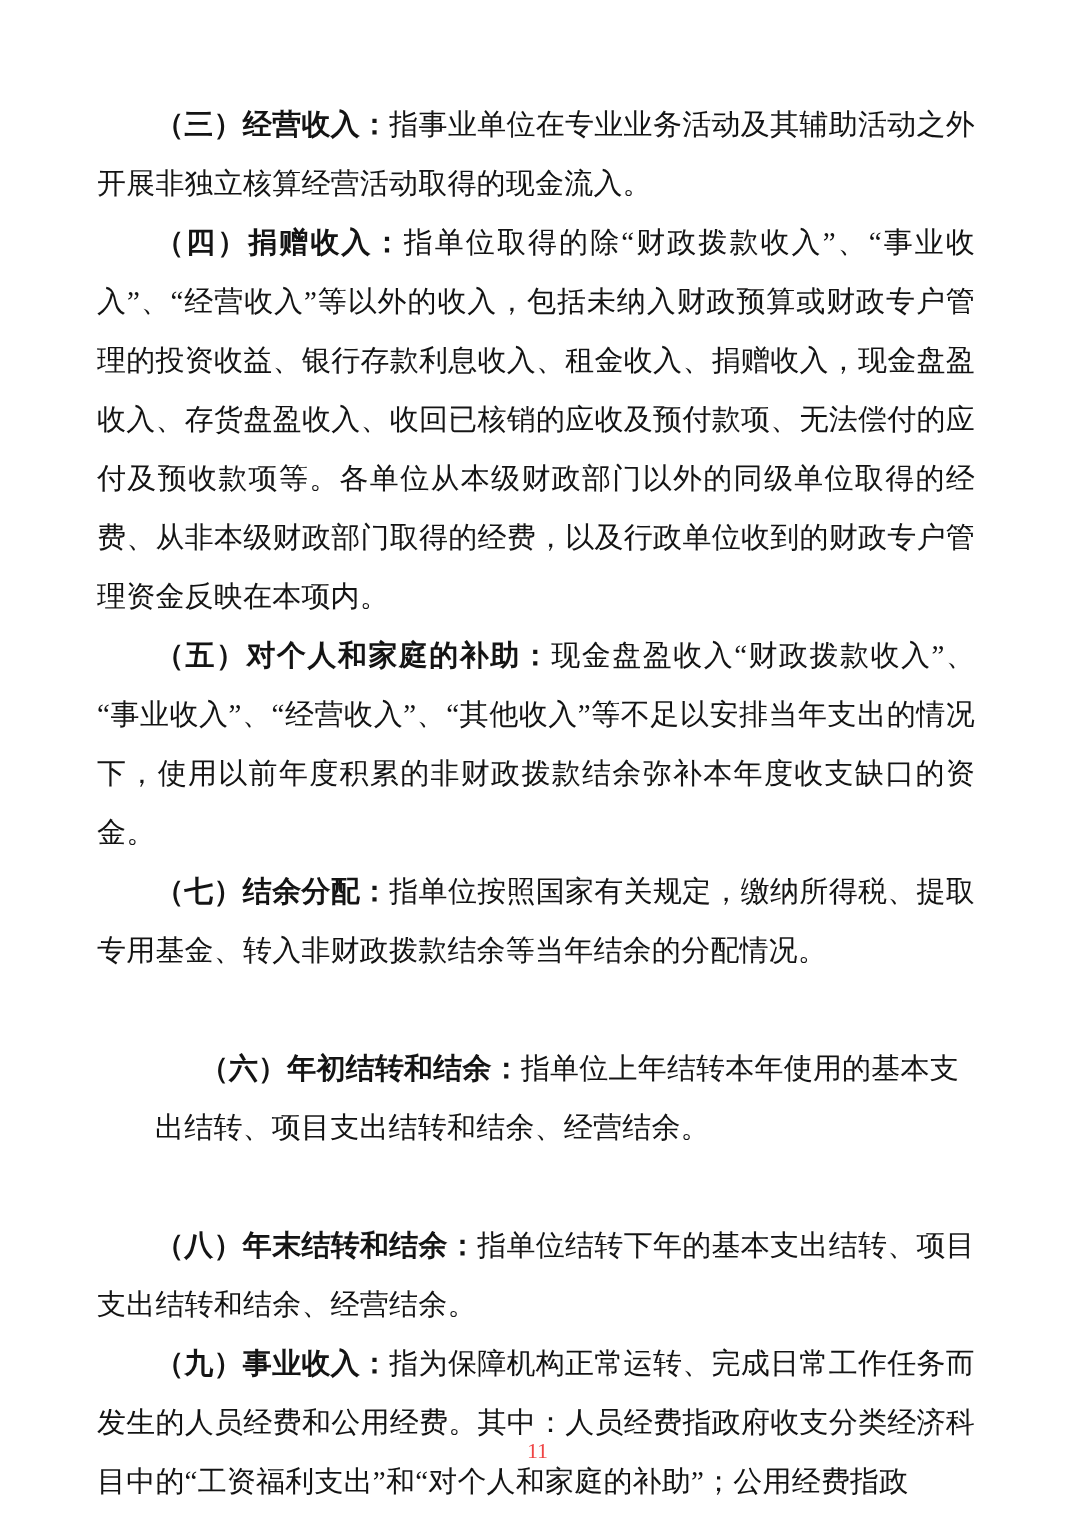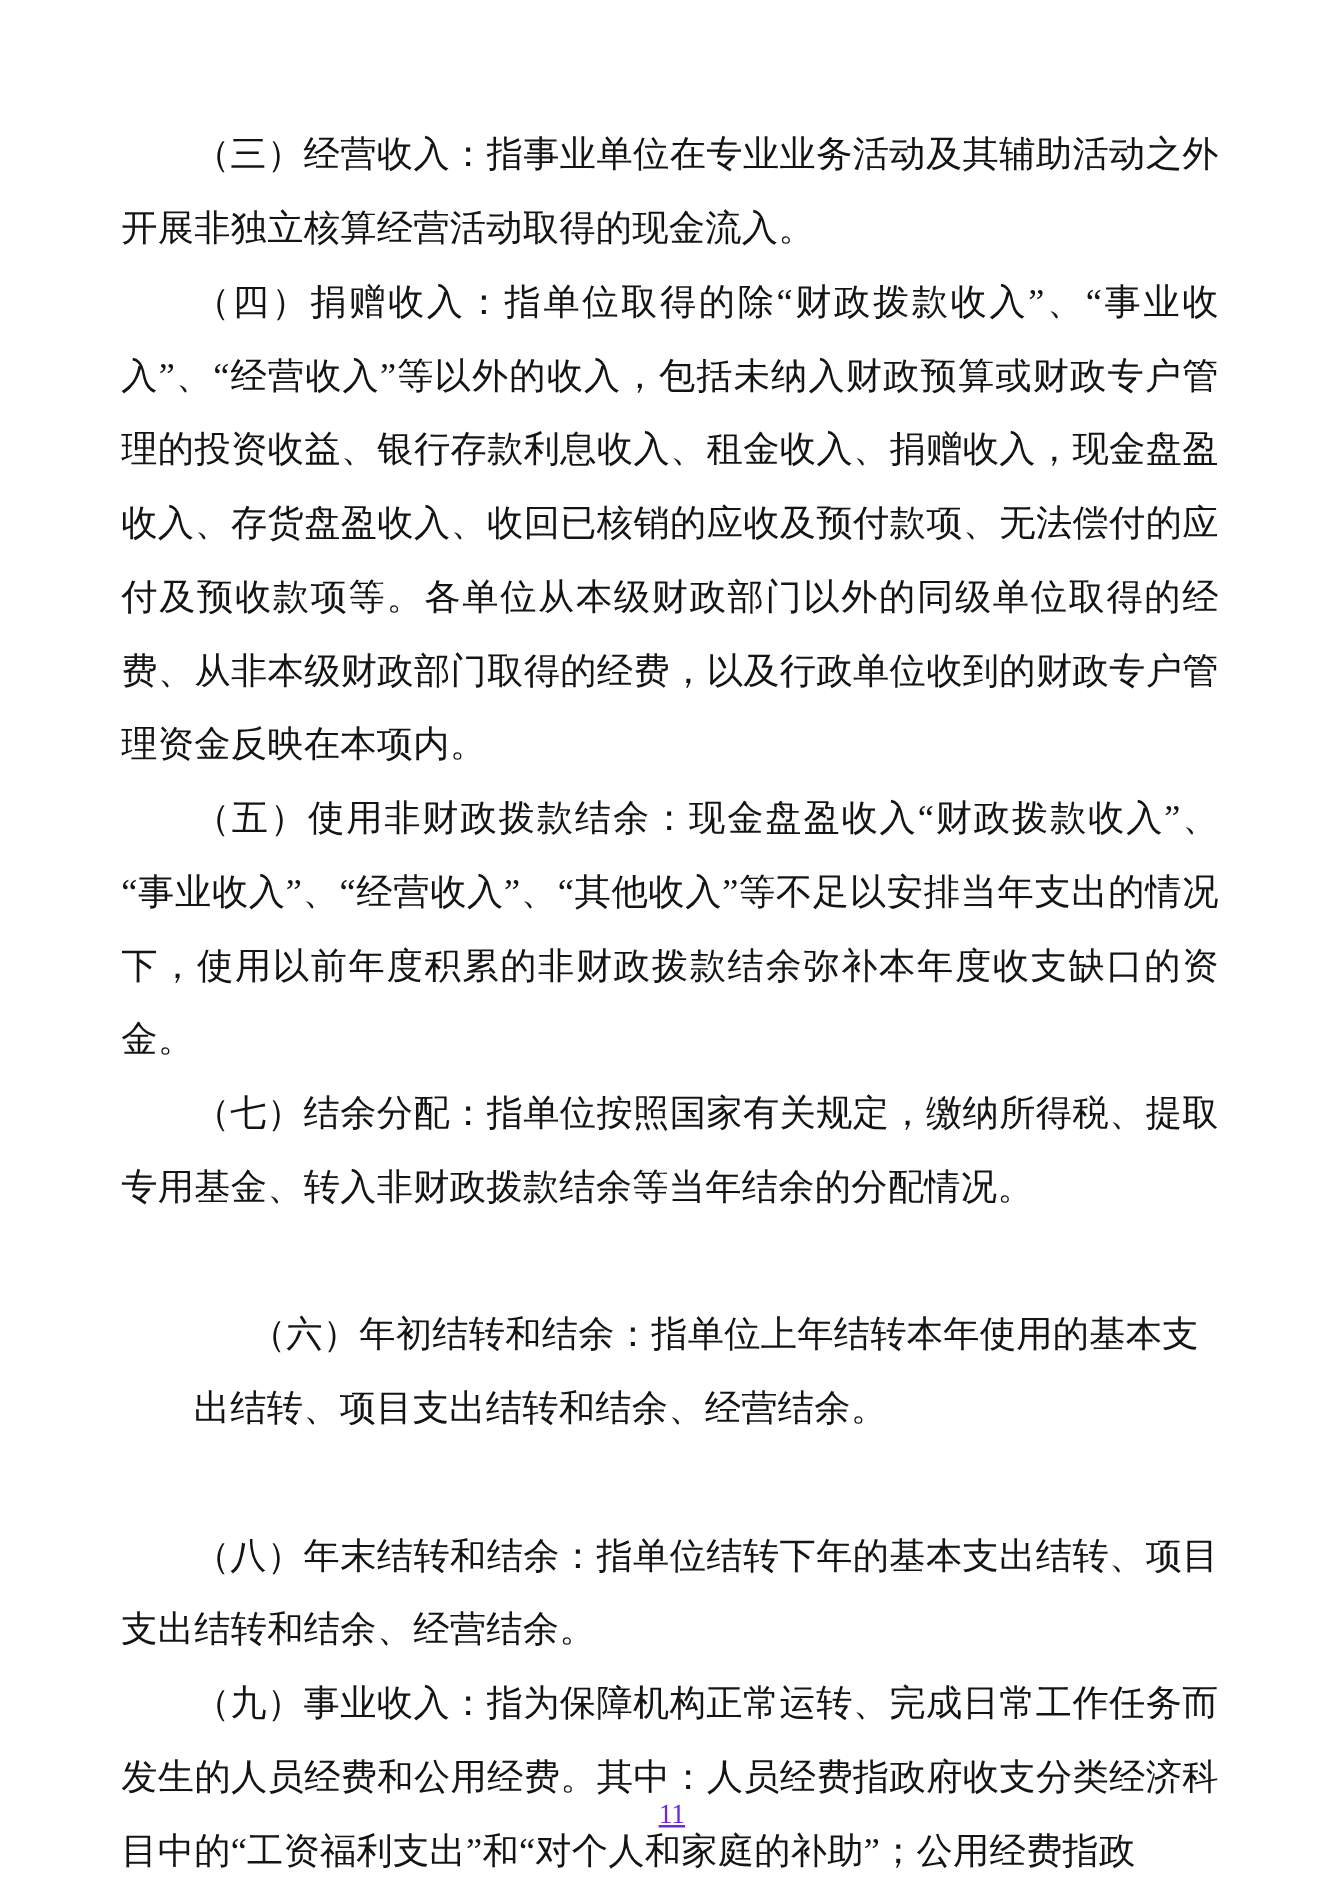--- a/index.html
+++ b/index.html
@@ -19,56 +19,55 @@
     top: 95px;
   }
   .para {
     margin: 0;
     font-size: 29px;
     line-height: 59px;
     text-align: justify;
     text-indent: 58px; 
     letter-spacing: 0.2px;
   }
-  .para .head { font-weight: normal; }
+  .para .head { font-weight: bold; }
   .para .body { font-weight: normal; }
   
   .para.block-indent {
     padding-left: 58px;
     text-indent: 0;
     white-space: pre-wrap;
   }
   .page-footer {
     position: absolute;
     top: 1438px;
     left: 0;
     width: 100%;
     text-align: center;
     font-size: 22px;
     line-height: 26px;
-    color: #6d28d9;
-    text-decoration: underline;
+    color: #ef4444;
   }
 </style>
 </head>
 <body>
 
 <div class="page">
   <main class="content">
 
     <p class="para">
       <span class="head">（三）经营收入：</span><span class="body">指事业单位在专业业务活动及其辅助活动之外开展非独立核算经营活动取得的现金流入。</span>
     </p>
 
     <p class="para">
       <span class="head">（四）捐赠收入：</span><span class="body">指单位取得的除“财政拨款收入”、“事业收入”、“经营收入”等以外的收入，包括未纳入财政预算或财政专户管理的投资收益、银行存款利息收入、租金收入、捐赠收入，现金盘盈收入、存货盘盈收入、收回已核销的应收及预付款项、无法偿付的应付及预收款项等。各单位从本级财政部门以外的同级单位取得的经费、从非本级财政部门取得的经费，以及行政单位收到的财政专户管理资金反映在本项内。</span>
     </p>
 
     <p class="para">
-      <span class="head">（五）使用非财政拨款结余：</span><span class="body">现金盘盈收入“财政拨款收入”、“事业收入”、“经营收入”、“其他收入”等不足以安排当年支出的情况下，使用以前年度积累的非财政拨款结余弥补本年度收支缺口的资金。</span>
+      <span class="head">（五）对个人和家庭的补助：</span><span class="body">现金盘盈收入“财政拨款收入”、“事业收入”、“经营收入”、“其他收入”等不足以安排当年支出的情况下，使用以前年度积累的非财政拨款结余弥补本年度收支缺口的资金。</span>
     </p>
 
     <p class="para">
       <span class="head">（七）结余分配：</span><span class="body">指单位按照国家有关规定，缴纳所得税、提取专用基金、转入非财政拨款结余等当年结余的分配情况。</span>
     </p>
 
     <p class="para block-indent">
       <span class="head">（六）年初结转和结余：</span><span class="body">指单位上年结转本年使用的基本支
 出结转、项目支出结转和结余、经营结余。</span>
     </p>

